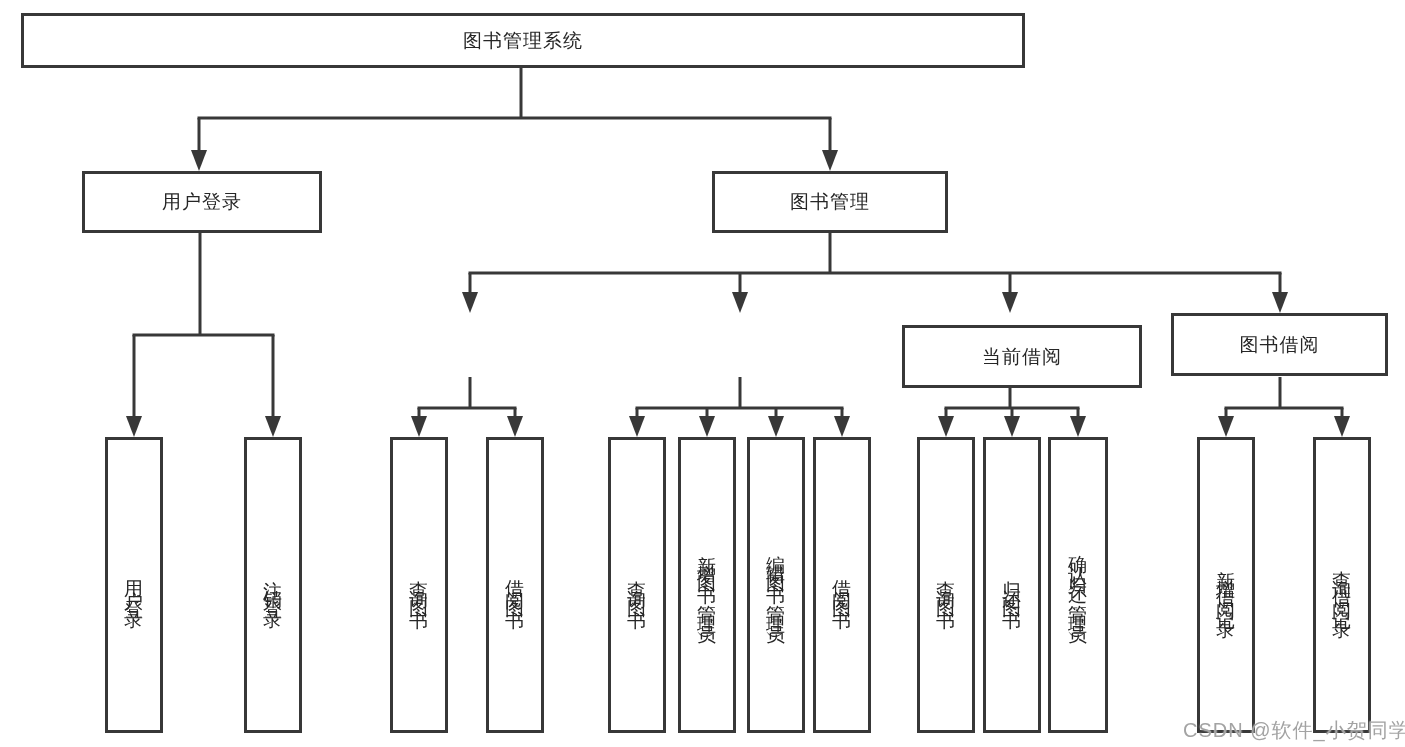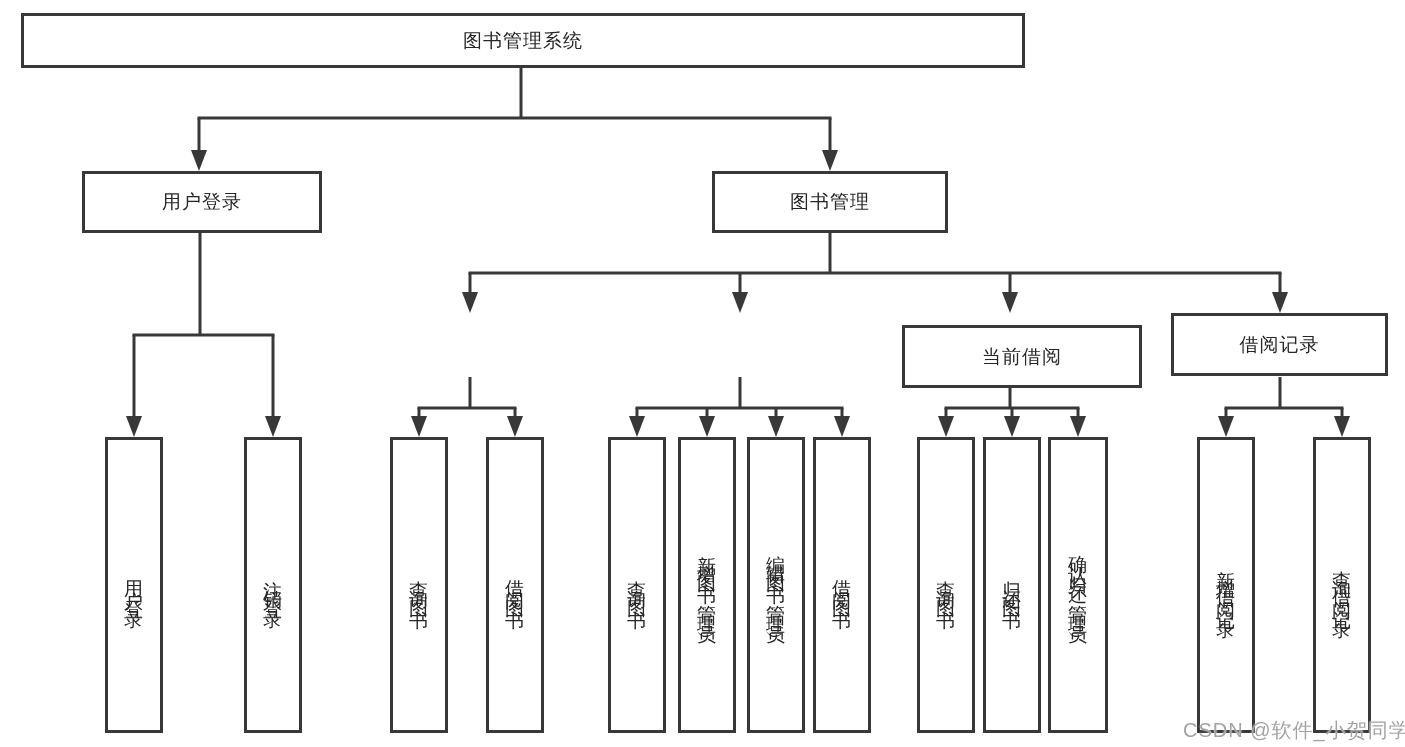--- a/index.html
+++ b/index.html
@@ -109,21 +109,21 @@
       <line x1="1342" y1="408" x2="1342" y2="422" stroke="#383838" stroke-width="3"></line>
       <polygon points="1334,416 1350,416 1342,437" fill="#383838"></polygon>
     </svg>
 
   <div class="node h" style="left:21px; top:13px; width:1004px; height:55px">图书管理系统</div>
 
   <div class="node h" style="left:82px; top:171px; width:240px; height:62px">用户登录</div>
   <div class="node h" style="left:712px; top:171px; width:236px; height:62px">图书管理</div>
 
   <div class="node h" style="left:902px; top:325px; width:240px; height:63px">当前借阅</div>
-  <div class="node h" style="left:1171px; top:313px; width:217px; height:63px">借阅记录</div>
+  <div class="node h" style="left:1171px; top:313px; width:217px; height:63px">图书借阅</div>
 
   <div class="node v" style="left:105px; top:437px; width:58px; height:296px">用户登录</div>
   <div class="node v" style="left:244px; top:437px; width:58px; height:296px">注销登录</div>
 
   <div class="node v" style="left:390px; top:437px; width:58px; height:296px">查询图书</div>
   <div class="node v" style="left:486px; top:437px; width:58px; height:296px">借阅图书</div>
 
   <div class="node v" style="left:608px; top:437px; width:58px; height:296px">查询图书</div>
   <div class="node v" style="left:678px; top:437px; width:58px; height:296px">新增图书（管理员）</div>
   <div class="node v" style="left:747px; top:437px; width:58px; height:296px">编辑图书（管理员）</div>

